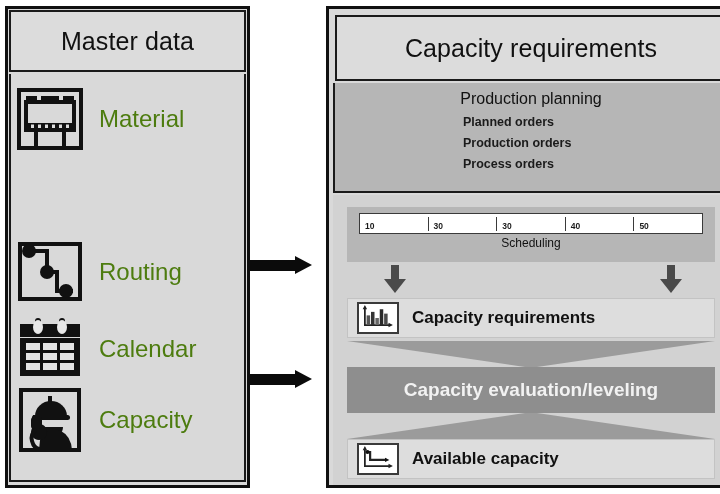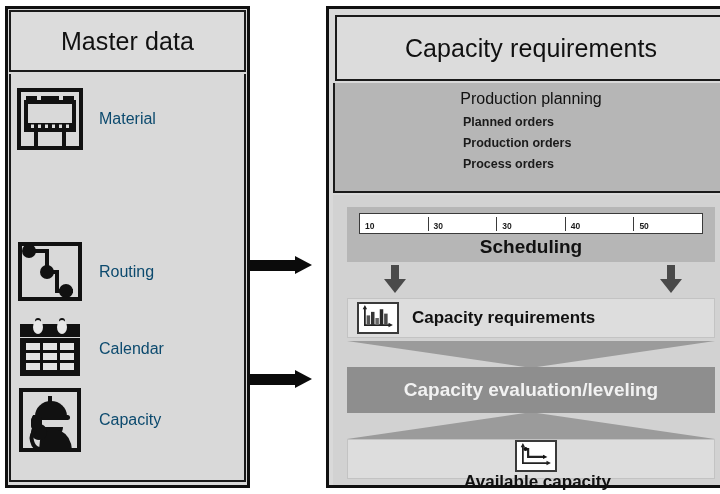--- a/index.html
+++ b/index.html
@@ -13,42 +13,42 @@
                border:2px solid #1a1a1a;display:flex;align-items:center;justify-content:center;
                color:#111;letter-spacing:.1px;}
 
   
   #left-panel{left:5px;top:6px;width:245px;height:482px;}
   #left-title{left:9px;top:10px;width:237px;height:62px;font-size:25px;}
   #left-list{position:absolute;left:9px;top:74px;width:237px;height:408px;
              box-sizing:border-box;border:2px solid #1a1a1a;border-top:none;background:#d9d9d9;}
   .md-row{position:absolute;left:0;width:237px;display:flex;align-items:center;}
   .md-icon{width:66px;height:66px;margin-left:6px;flex:0 0 auto;position:relative;}
-  .md-label{font-size:16px;color:#0c4a6e;margin-left:16px;white-space:nowrap;}
+  .md-label{font-size:24px;color:#4d7c0f;margin-left:16px;white-space:nowrap;}
 
   
   #right-panel{left:326px;top:6px;width:404px;height:482px;}
   #right-title{left:6px;top:6px;width:392px;height:66px;font-size:25px;}
   #prod-planning{position:absolute;left:4px;top:74px;width:396px;height:110px;
                  box-sizing:border-box;background:#b6b6b6;border:2px solid #1a1a1a;border-top:none;}
   #pp-head{text-align:center;font-size:16px;color:#111;padding-top:7px;}
   .pp-item{font-size:12.5px;color:#1b1b1b;font-weight:bold;padding-left:128px;margin-top:7px;}
 
   #flow{position:absolute;left:4px;top:186px;width:396px;height:290px;background:#d2d2d2;
         box-sizing:border-box;}
 
   
   #sched-band{position:absolute;left:14px;top:12px;width:368px;height:55px;background:#b6b6b6;}
   #timeline{position:absolute;left:12px;top:6px;width:344px;height:21px;
             box-sizing:border-box;border:1px solid #3a3a3a;background:#fff;display:flex;align-items:center;}
   .tl-cell{flex:1 1 0;box-sizing:border-box;border-right:1px solid #3a3a3a;
            font-size:8.5px;font-weight:bold;color:#1a1a1a;padding:4px 0 0 5px;}
   .tl-cell:last-child{border-right:none;}
   #sched-label{position:absolute;left:0;top:29px;width:368px;text-align:center;
-               font-size:19px;font-weight:bold;color:#111;}
+               font-size:12px;font-weight:normal;color:#111;}
 
   
   .dn-arrow{position:absolute;width:22px;height:28px;}
   .dn-arrow .shaft{position:absolute;left:7px;top:0;width:8px;height:17px;background:#4a4a4a;}
   .dn-arrow .head{position:absolute;left:0;top:14px;width:0;height:0;
                   border-left:11px solid transparent;border-right:11px solid transparent;
                   border-top:14px solid #4a4a4a;}
 
   
   .wbox{position:absolute;box-sizing:border-box;background:#dddddd;
@@ -225,21 +225,21 @@
       <div id="eval-bar" style="top:172px;">
         <span>Capacity evaluation/leveling</span>
       </div>
 
       <div style="position:absolute;left:14px;top:218px;width:368px;height:26px;">
         <svg viewBox="0 0 368 26" width="368" height="26" preserveAspectRatio="none">
           <polygon points="178,0 190,0 368,26 0,26" fill="#9b9b9b"></polygon>
         </svg>
       </div>
 
-      <div class="wbox" style="left:14px;top:244px;width:368px;height:40px;flex-direction:column;">
+      <div class="wbox" style="left:14px;top:244px;width:368px;height:40px;">
         <div class="ic">
           <svg viewBox="0 0 42 32" width="38" height="28">
             <polyline points="6,3 6,24 36,24" fill="none" stroke="#222" stroke-width="2"></polyline>
             <polygon points="6,1 3.5,6 8.5,6" fill="#222"></polygon>
             <polygon points="38,24 33,21.5 33,26.5" fill="#222"></polygon>
             <polyline points="8,8 12,8 12,17 31,17" fill="none" stroke="#222" stroke-width="2.5"></polyline>
             <circle cx="9" cy="8" r="2.4" fill="#111"></circle>
             <polygon points="34,17 29,14.7 29,19.3" fill="#111"></polygon>
           </svg>
         </div>

